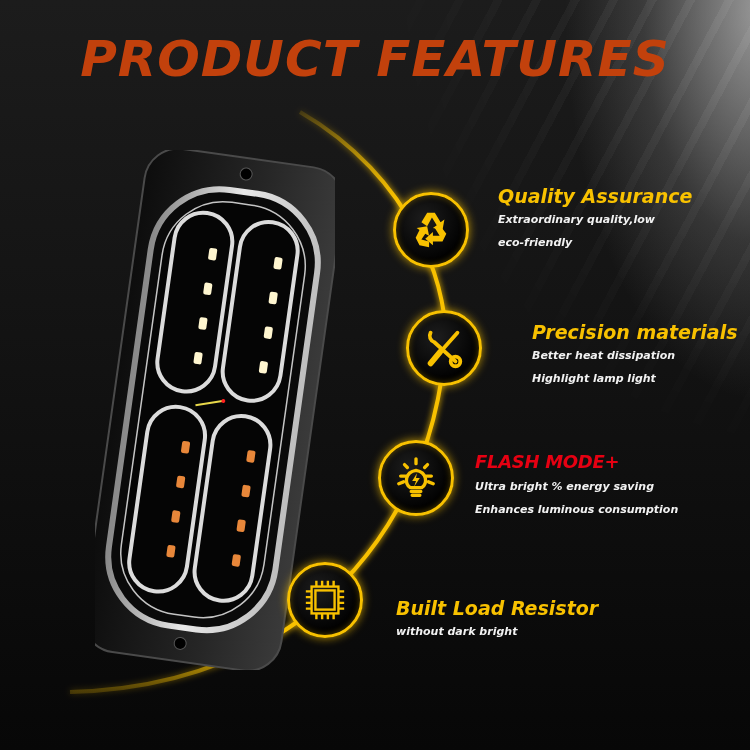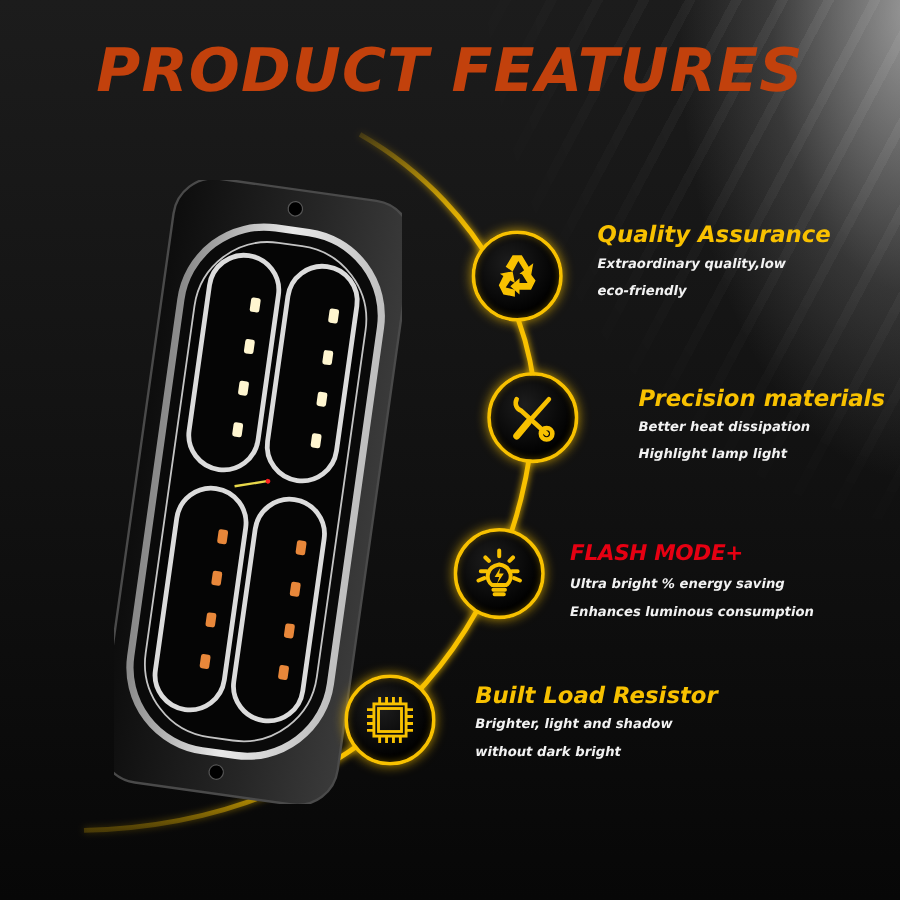--- a/index.html
+++ b/index.html
@@ -177,17 +177,16 @@
 
 <div class="icon-circle" style="left:287px; top:562px;">
   <svg viewBox="0 0 48 48">
     <g fill="none" stroke="#f8c100" stroke-width="2.5">
       <rect x="10" y="10" width="28" height="28"></rect>
       <rect x="14" y="14" width="20" height="20"></rect>
       <path d="M15 4 L15 10 M21 4 L21 10 M27 4 L27 10 M33 4 L33 10 M15 38 L15 44 M21 38 L21 44 M27 38 L27 44 M33 38 L33 44 M4 15 L10 15 M4 21 L10 21 M4 27 L10 27 M4 33 L10 33 M38 15 L44 15 M38 21 L44 21 M38 27 L44 27 M38 33 L44 33"></path>
     </g>
   </svg>
 </div>
-<div class="feat" style="left:396px; top:568px;">
+<div class="feat" style="left:396px; top:596px;">
   <div class="feat-title">Built Load Resistor</div>
-  <div class="feat-desc">Brighter, light and shadow</div>
   <div class="feat-desc">without dark bright</div>
 </div>
 
 </body></html>

